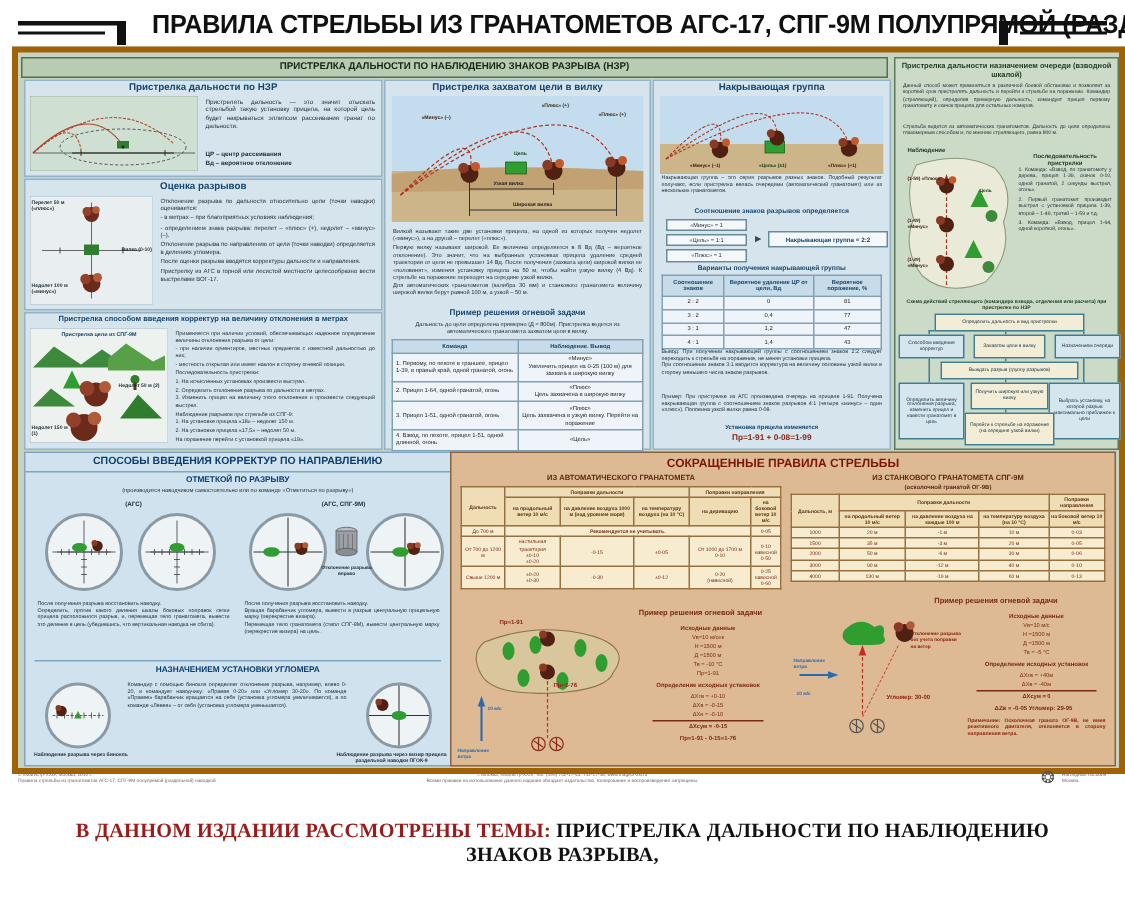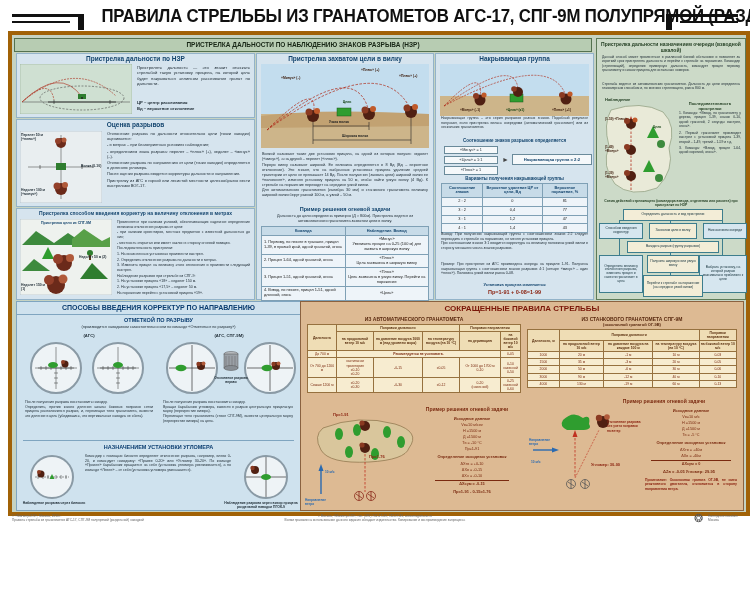--- a/index.html
+++ b/index.html
@@ -619,13 +619,16 @@
   <div class="a f30 ct" style="left:245px;top:514px;width:260px;color:#666">
     <div>г. Москва, «Магистр-XXI», тел. (495) 742-17-43, 742-17-46, www.magistr-xxi.ru</div>
     <div>Всеми правами на использование данного издания обладает издательство. Копирование и воспроизведение запрещены.</div>
   </div>
   <div class="a" style="left:694px;top:512px;font-size:11px;color:#555">❂</div>
   <div class="a f30" style="left:708px;top:514px;width:36px;color:#666">
     <div>Наглядные пособия</div>
     <div>Москва</div>
   </div>
 
+  <div class="a ct cap" style="left:20px;top:546px;width:710px">
+    <span style="color:#9b1b1b">В ДАННОМ ИЗДАНИИ РАССМОТРЕНЫ ТЕМЫ:</span><span style="color:#111"> ПРИСТРЕЛКА ДАЛЬНОСТИ ПО НАБЛЮДЕНИЮ ЗНАКОВ РАЗРЫВА,</span>
+  </div>
 </div>
 
 </body></html>

